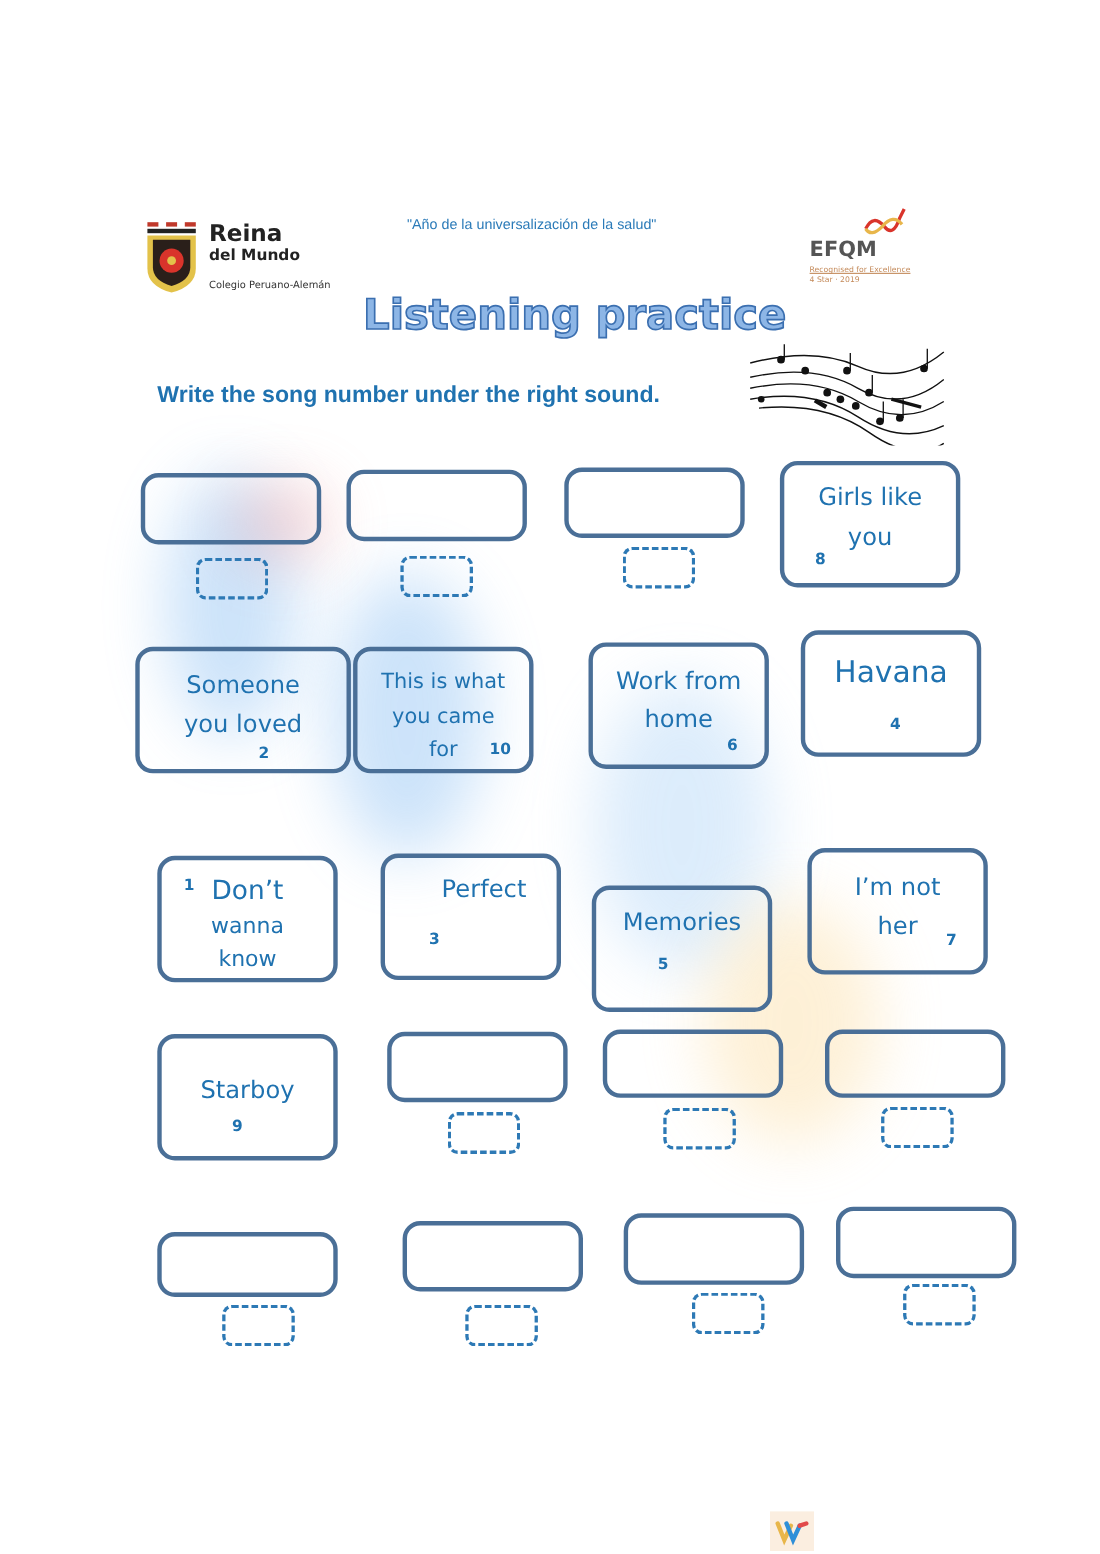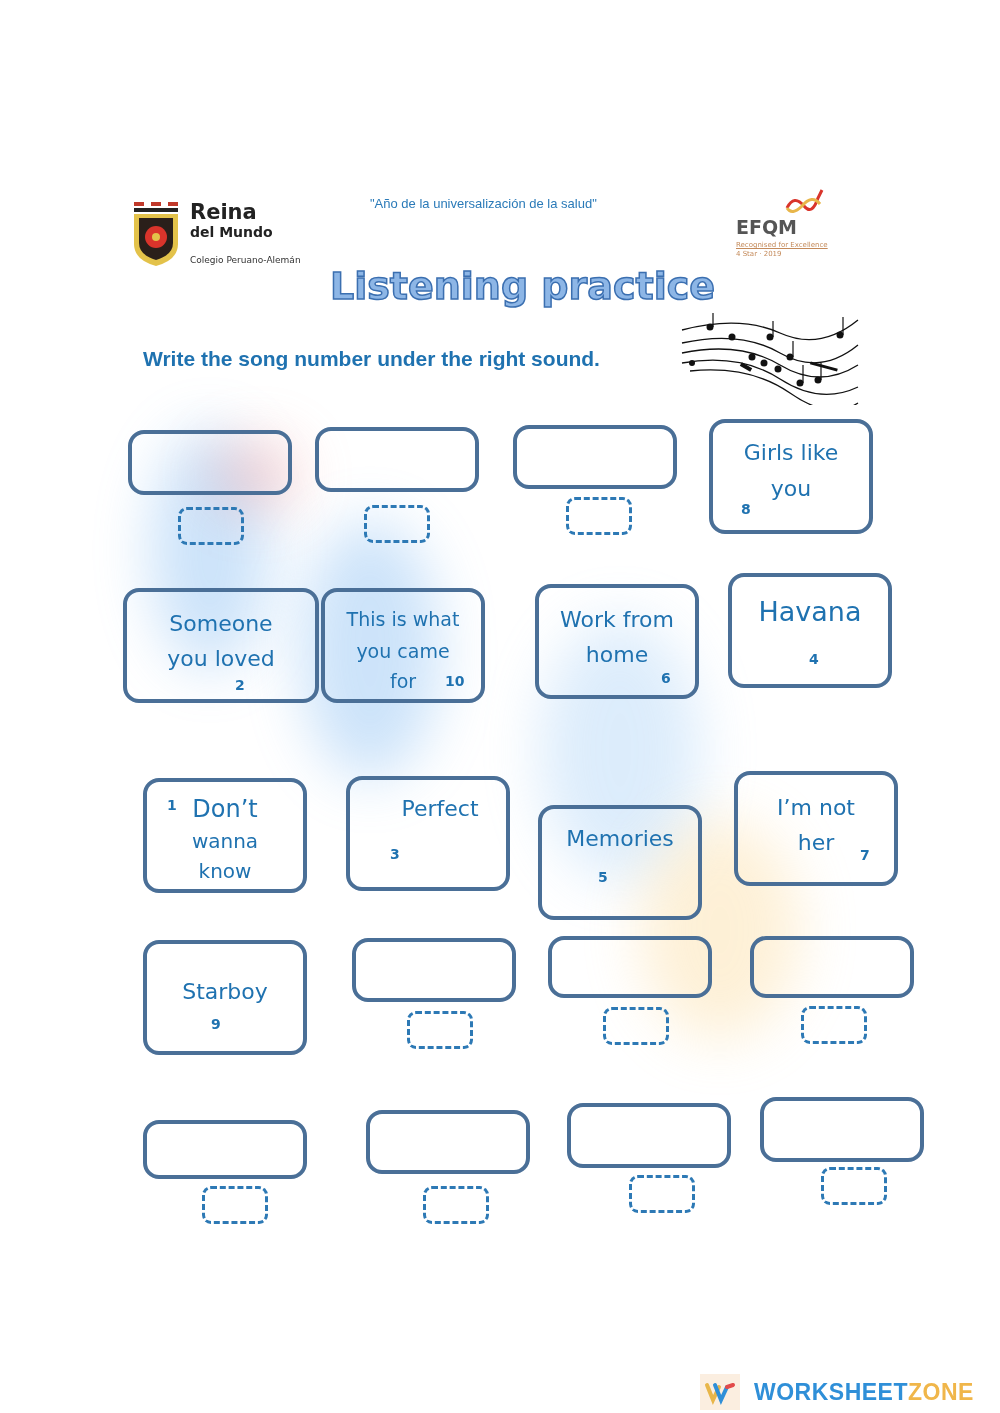--- a/index.html
+++ b/index.html
@@ -169,16 +169,13 @@
 <div class="dash" style="left:821px;top:1167px;"></div>
 
 <div class="abs" style="left:700px;top:1374px;width:300px;height:36px;">
   <div class="abs" style="left:0;top:0;width:40px;height:36px;background:#fbeee0;">
     <svg width="40" height="36" viewBox="0 0 40 36">
       <path d="M7 11 L13 26 L19 13" stroke="#e8b64a" stroke-width="4" fill="none" stroke-linecap="round"></path>
       <path d="M15 11 L21 26 L27 13" stroke="#2f8fd8" stroke-width="4" fill="none" stroke-linecap="round"></path>
       <path d="M27 13 L33 11" stroke="#e24a4a" stroke-width="4" fill="none" stroke-linecap="round"></path>
     </svg>
   </div>
-  <div class="t" style="left:54px;top:5px;font-size:23px;font-weight:bold;font-family:'Liberation Sans',sans-serif;letter-spacing:0.5px;">
-    <span style="color:#2f8fd8;">WORKSHEET</span><span style="color:#f0b64a;">ZONE</span>
-  </div>
 </div>
 
 </body></html>

